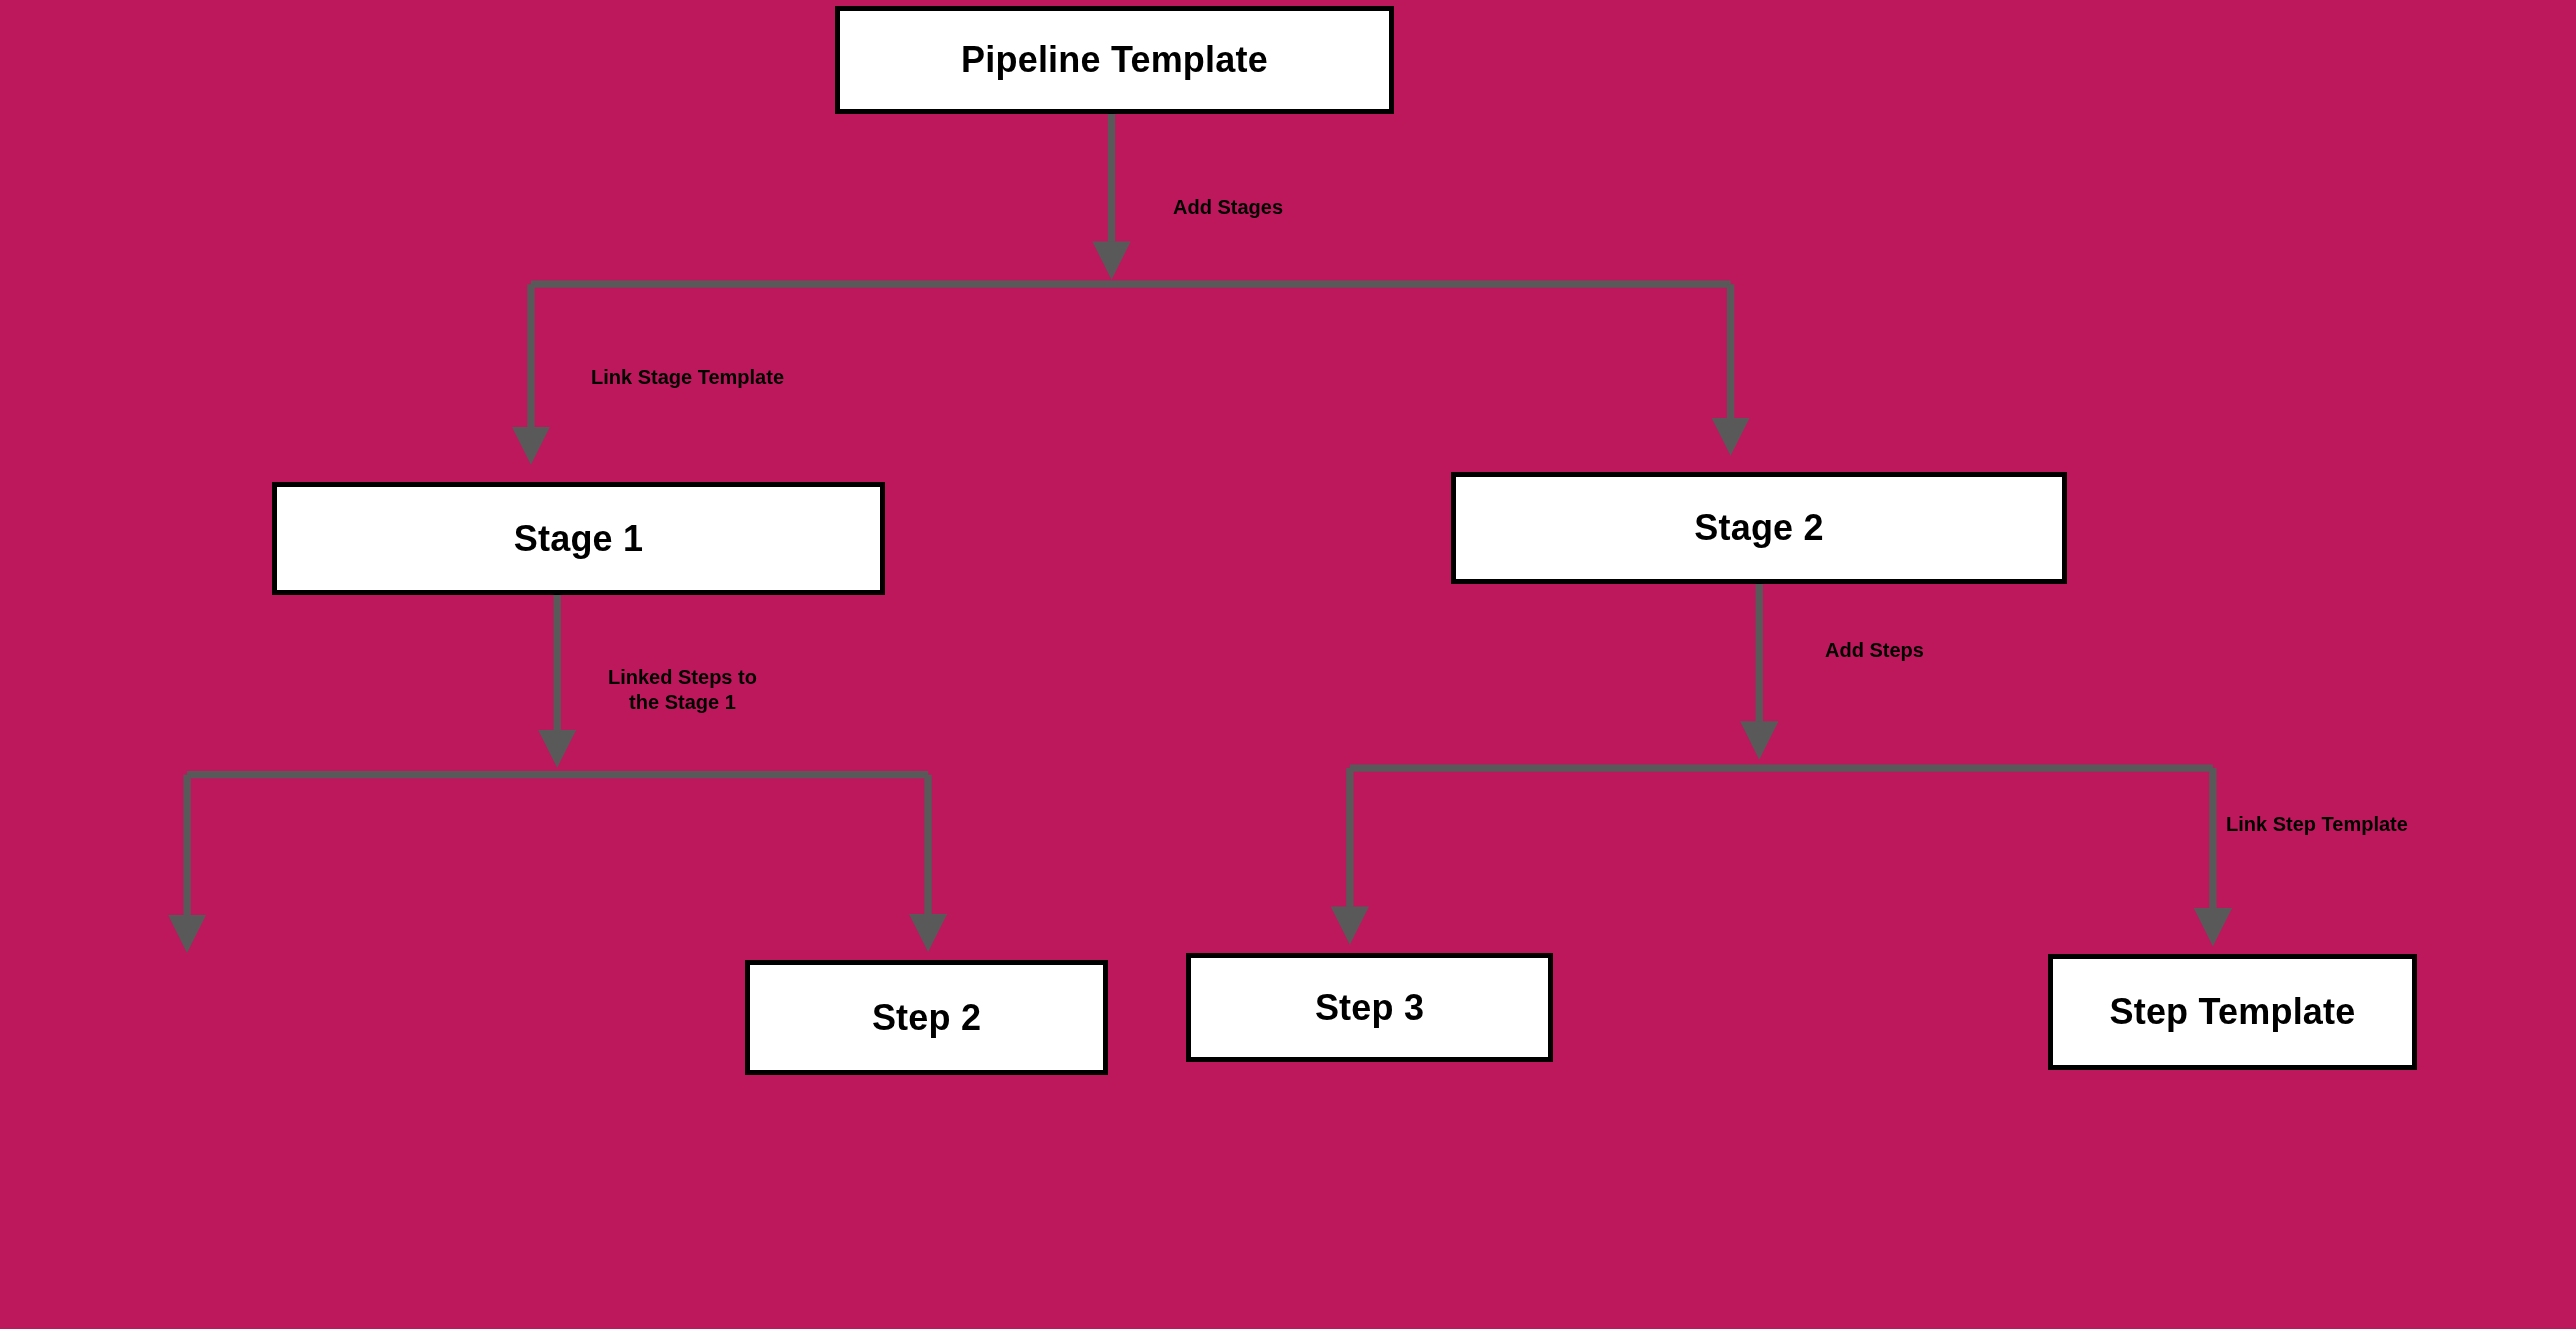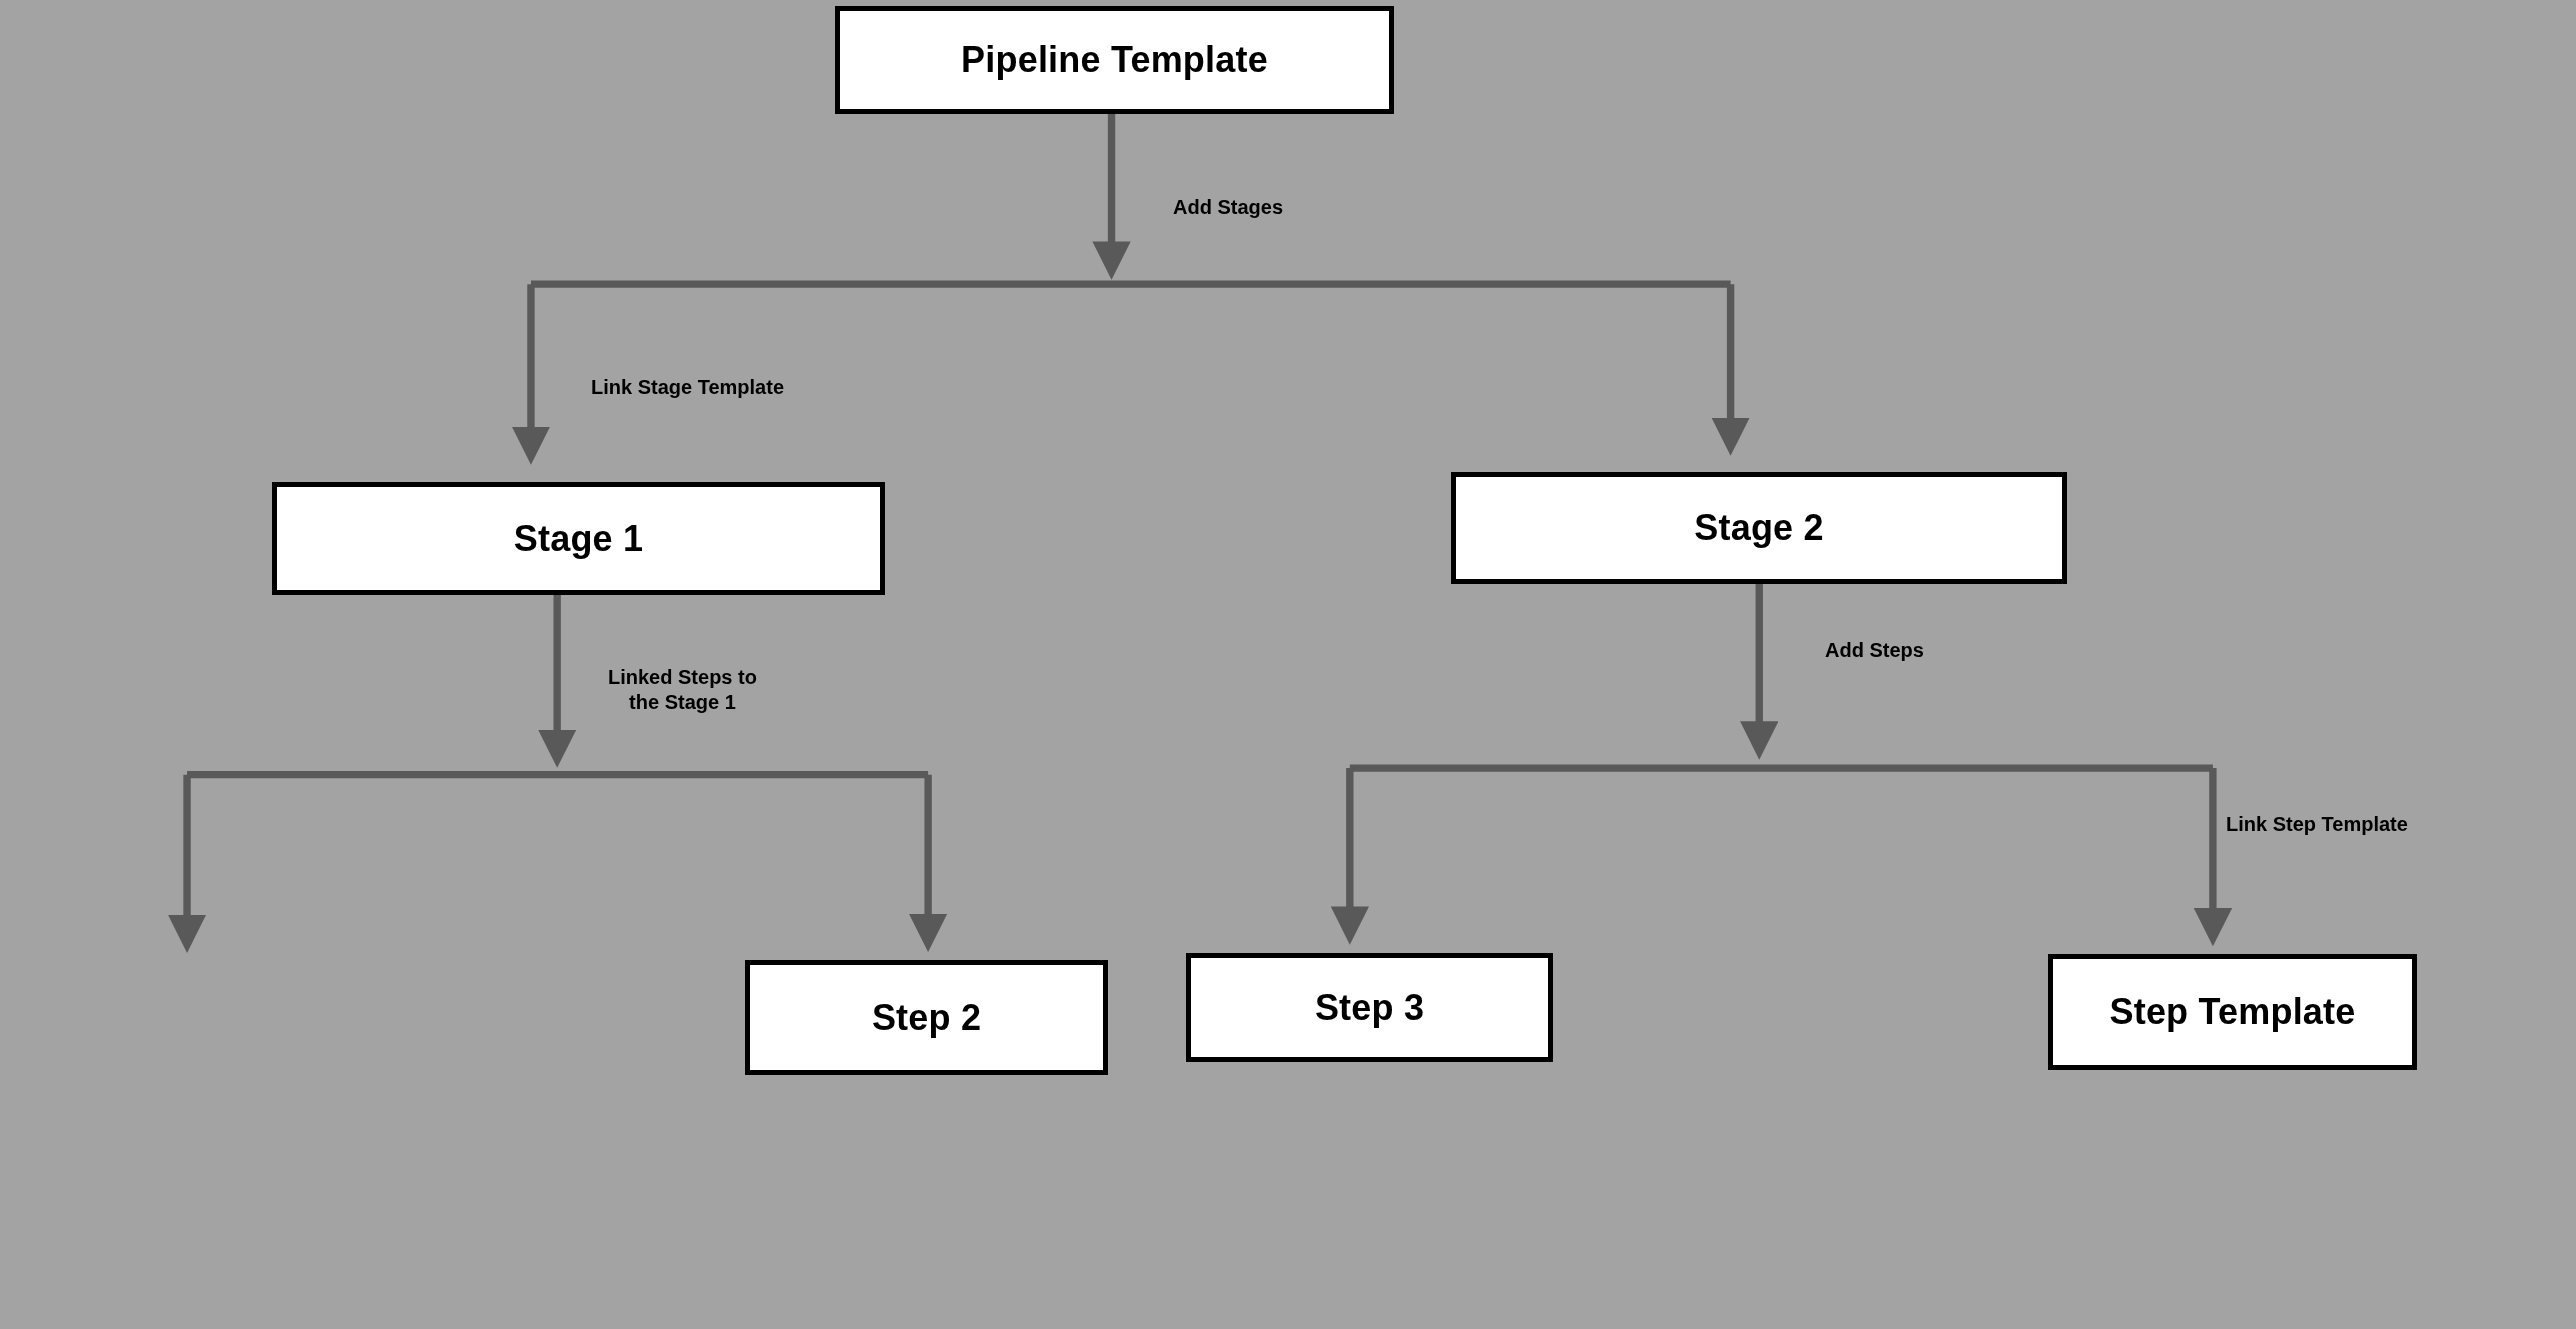--- a/index.html
+++ b/index.html
@@ -7,21 +7,21 @@
     padding: 0;
     background: #ffffff;
   }
   body {
     font-family: "Liberation Sans", sans-serif;
   }
   #canvas {
     position: relative;
     width: 2576px;
     height: 1329px;
-    background: #a3a3a3;
+    background: #be185d;
     overflow: hidden;
   }
   #edges {
     position: absolute;
     left: 0;
     top: 0;
     width: 2576px;
     height: 1329px;
   }
   .node {
@@ -118,21 +118,21 @@
   <div class="node" style="left:1186px; top:953px; width:367px; height:109px;text-align:center;">
     <span class="node-label">Step 3</span>
   </div>
 
   <div class="node" style="left:2048px; top:954px; width:369px; height:116px;align-items:center;">
     <span class="node-label">Step Template</span>
   </div>
 
   <div class="edge-label" style="left:1173px; top:195px;">Add Stages</div>
 
-  <div class="edge-label" style="left:591px; top:375px;">Link Stage Template</div>
+  <div class="edge-label" style="left:591px; top:365px;">Link Stage Template</div>
 
 
   <div class="edge-label center" style="left:608px; top:665px;">Linked Steps to
 the Stage 1</div>
 
   <div class="edge-label" style="left:1825px; top:638px;">Add Steps</div>
 
 
   <div class="edge-label" style="left:2226px; top:812px;">Link Step Template</div>
 

